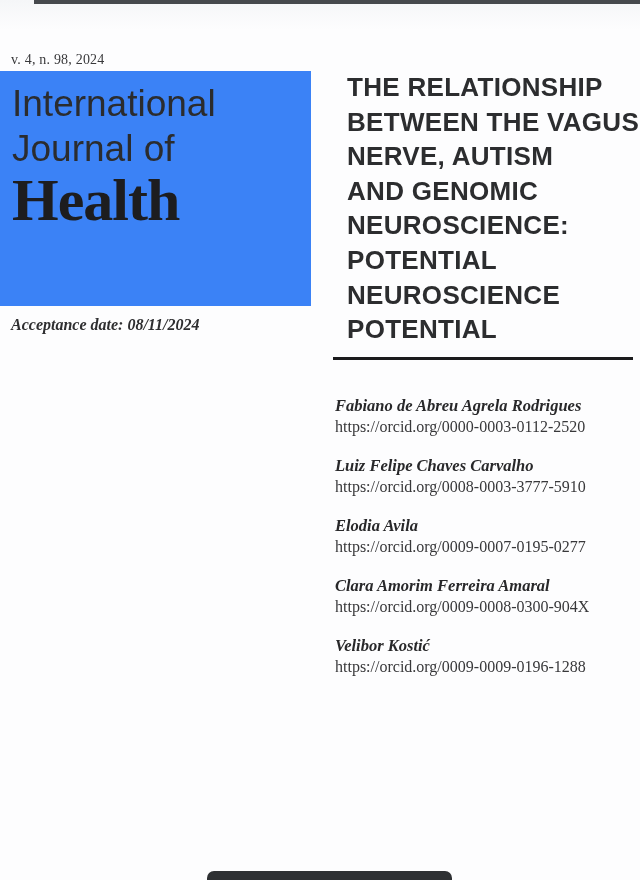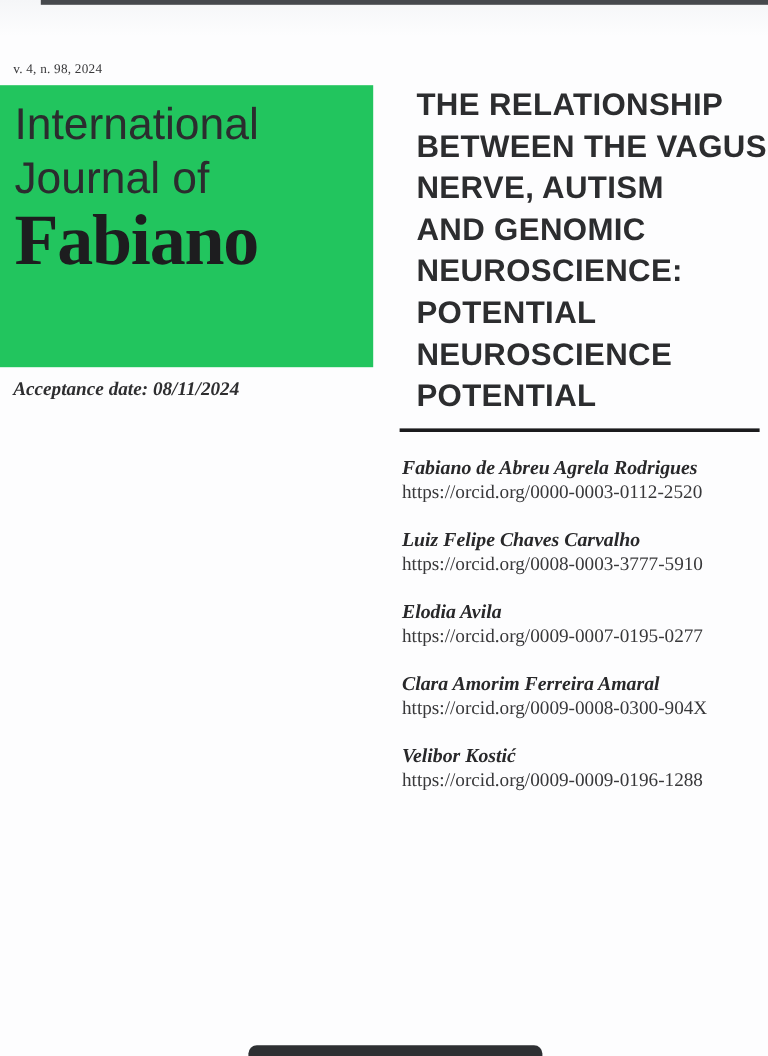--- a/index.html
+++ b/index.html
@@ -14,25 +14,25 @@
     position: absolute; top: 0; left: 0; right: 0; height: 30px;
     background: linear-gradient(#f5f6f8, #fdfdfe);
   }
   .top-line {
     position: absolute; top: 0; left: 34px; right: 0; height: 4px;
     background: #46494d;
   }
   .issue-info {
     position: absolute; left: 11px; top: 52px;
     font-family: "Liberation Serif", serif;
-    font-size: 11px; color: #39393b; letter-spacing: 0.2px;
+    font-size: 14px; color: #39393b; letter-spacing: 0.2px;
   }
   .journal-banner {
     position: absolute; left: 0; top: 71px; width: 311px; height: 235px;
-    background: #22c55e;
+    background: #3b82f6;
     box-sizing: border-box;
     padding: 10px 0 16px 12px;
   }
   .journal-name-sans div {
     font-family: "Liberation Sans", sans-serif;
     font-size: 37px; line-height: 45px; font-weight: 500;
     color: #2b2c2e; white-space: nowrap;
   }
   .journal-name-serif { margin-top: 2px; }
   .journal-name-serif div {
@@ -60,20 +60,21 @@
   }
   .authors {
     position: absolute; left: 335px; top: 379px; width: 300px;
   }
   .author-item { margin-bottom: 18px; }
   .author-name {
     font-family: "Liberation Serif", serif;
     font-weight: 700; font-style: italic;
     font-size: 16.5px; line-height: 21px; color: #28282a;
     white-space: nowrap;
+    margin-top: 16px;
   }
   .author-orcid {
     font-family: "Liberation Serif", serif;
     font-size: 16px; line-height: 21px; color: #38383a;
     white-space: nowrap;
   }
   .bottom-toolbar {
     position: absolute; left: 207px; bottom: 0; width: 245px; height: 9px;
     background: #2e3033;
     border-radius: 7px 7px 0 0;
@@ -88,21 +89,21 @@
 <div class="issue-info">v. 4, n. 98, 2024</div>
 
 <div class="journal-banner">
   <div class="journal-name-sans">
 
   <div>International</div>
       <div>Journal of</div>
     </div>
   <div class="journal-name-serif">
 
-      <div>Fabiano</div>
+      <div>Health</div>
     </div>
 </div>
 
 <div class="acceptance-date">Acceptance date: 08/11/2024</div>
 
 <div class="article-title">
 
 <div>THE RELATIONSHIP</div>
     <div>BETWEEN THE VAGUS</div>
     <div>NERVE, AUTISM</div>

